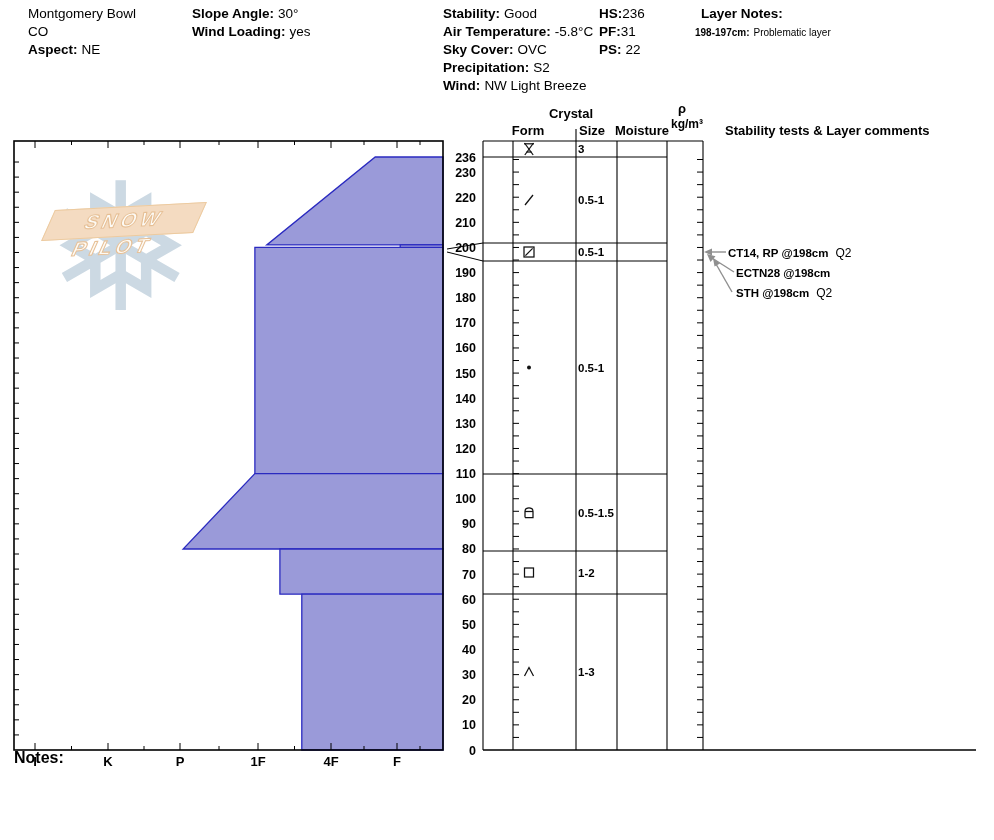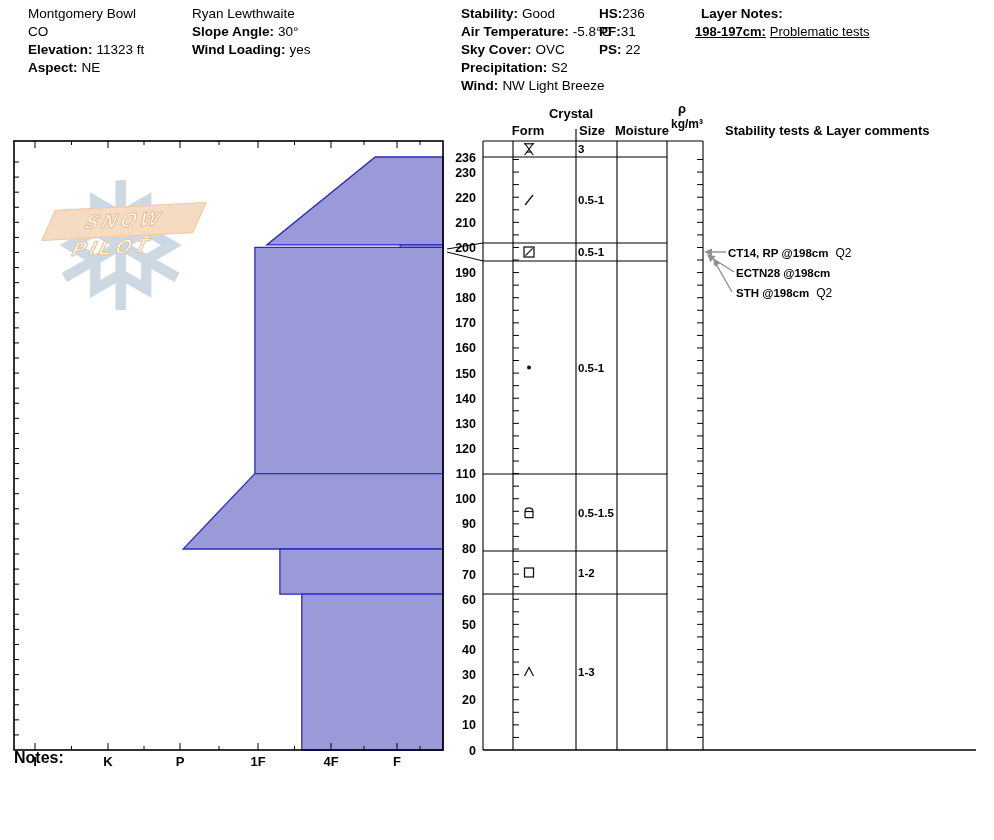--- a/index.html
+++ b/index.html
@@ -2,65 +2,63 @@
 <html><head>
 <meta charset="utf-8">
 <title>Snow Profile</title>
 <style>
   html,body{margin:0;padding:0;background:#fff;}
   body{width:994px;height:840px;position:relative;overflow:hidden;
        font-family:"Liberation Sans","DejaVu Sans",sans-serif;color:#000;}
   .hcol{position:absolute;top:5px;font-size:13.5px;line-height:18px;white-space:nowrap;}
   .hl{height:18px;}
   .hl b{font-weight:bold;}
-  .hl .sm{font-size:13px;text-decoration:underline;}
+  .hl .sm{font-size:10px;}
   .hl .gap{display:inline-block;width:4px;}
   #logo-flake{position:absolute;left:28px;top:156px;width:185px;height:185px;
       font-size:178px;line-height:185px;text-align:center;color:#ccd9e3;z-index:2;}
   #logo-banner{position:absolute;left:48px;top:206px;width:150px;height:29px;z-index:3;
       background:#f4dbc1;border:1px solid #ecca9f;transform:skew(-24deg,-3deg);
       text-align:center;line-height:27px;font-weight:bold;font-size:20px;letter-spacing:4px;
       color:#fdfaf4;-webkit-text-stroke:1px #e6bf95;text-shadow:0 0 1px #e6bf95;}
   #chart-svg{position:absolute;left:0;top:0;z-index:1;
       font-family:"Liberation Sans","DejaVu Sans",sans-serif;}
   #notes{position:absolute;left:14px;top:717px;font-size:16px;font-weight:bold;z-index:4;margin-top:32px;}
 </style>
 </head>
 <body>
 
 <div class="hcol" style="left:28px">
   <div class="hl">Montgomery Bowl</div>
   <div class="hl">CO</div>
-  <div class="hl"><b>Elevation:</b><span class="gap"></span><span>11323 ft</span></div>
   <div class="hl"><b>Aspect:</b><span class="gap"></span><span>NE</span></div>
 </div>
 
 <div class="hcol" style="left:192px">
-  <div class="hl">Ryan Lewthwaite</div>
   <div class="hl"><b>Slope Angle:</b><span class="gap"></span><span>30°</span></div>
   <div class="hl"><b>Wind Loading:</b><span class="gap"></span><span>yes</span></div>
 </div>
 
-<div class="hcol" style="left:461px">
+<div class="hcol" style="left:443px">
   <div class="hl"><b>Stability:</b><span class="gap"></span><span>Good</span></div>
   <div class="hl"><b>Air Temperature:</b><span class="gap"></span><span>-5.8°C</span></div>
   <div class="hl"><b>Sky Cover:</b><span class="gap"></span><span>OVC</span></div>
   <div class="hl"><b>Precipitation:</b><span class="gap"></span><span>S2</span></div>
   <div class="hl"><b>Wind:</b><span class="gap"></span><span>NW Light Breeze</span></div>
 </div>
 
 <div class="hcol" style="left:599px">
   <div class="hl"><b>HS:</b><span>236</span></div>
   <div class="hl"><b>PF:</b><span>31</span></div>
   <div class="hl"><b>PS:</b><span class="gap"></span><span>22</span></div>
 </div>
 
 <div class="hcol" style="left:695px">
   <div class="hl" style="padding-left:6px"><b>Layer Notes:</b></div>
-  <div class="hl"><b class="sm">198-197cm:</b><span class="gap"></span><span class="sm">Problematic tests</span></div>
+  <div class="hl"><b class="sm">198-197cm:</b><span class="gap"></span><span class="sm">Problematic layer</span></div>
 </div>
 
 <div id="logo-flake">❅</div>
 <div id="logo-banner">SNOW PILOT</div>
 
 <svg id="chart-svg" width="994" height="840">
   <g id="g-layers">
       <polygon points="375.22,157 443,157 443,244.94491525423723 266.76,244.94491525423723" fill="#9a9ad9" stroke="#2a2ac0" stroke-width="1.3"></polygon>
       <polygon points="400.22,244.94491525423723 443,244.94491525423723 443,252.4830508474576 400.22,252.4830508474576" fill="#9a9ad9" stroke="#2a2ac0" stroke-width="1.3"></polygon>
       <polygon points="254.88,247.45762711864404 443,247.45762711864404 443,473.6016949152542 254.88,473.6016949152542" fill="#9a9ad9" stroke="#2a2ac0" stroke-width="1.3"></polygon>

